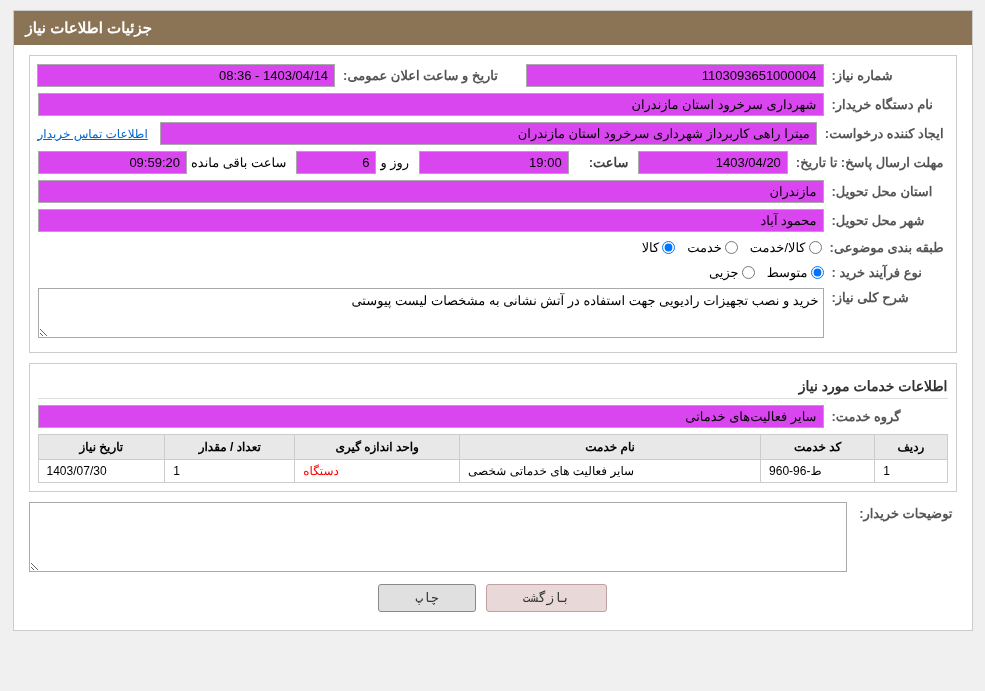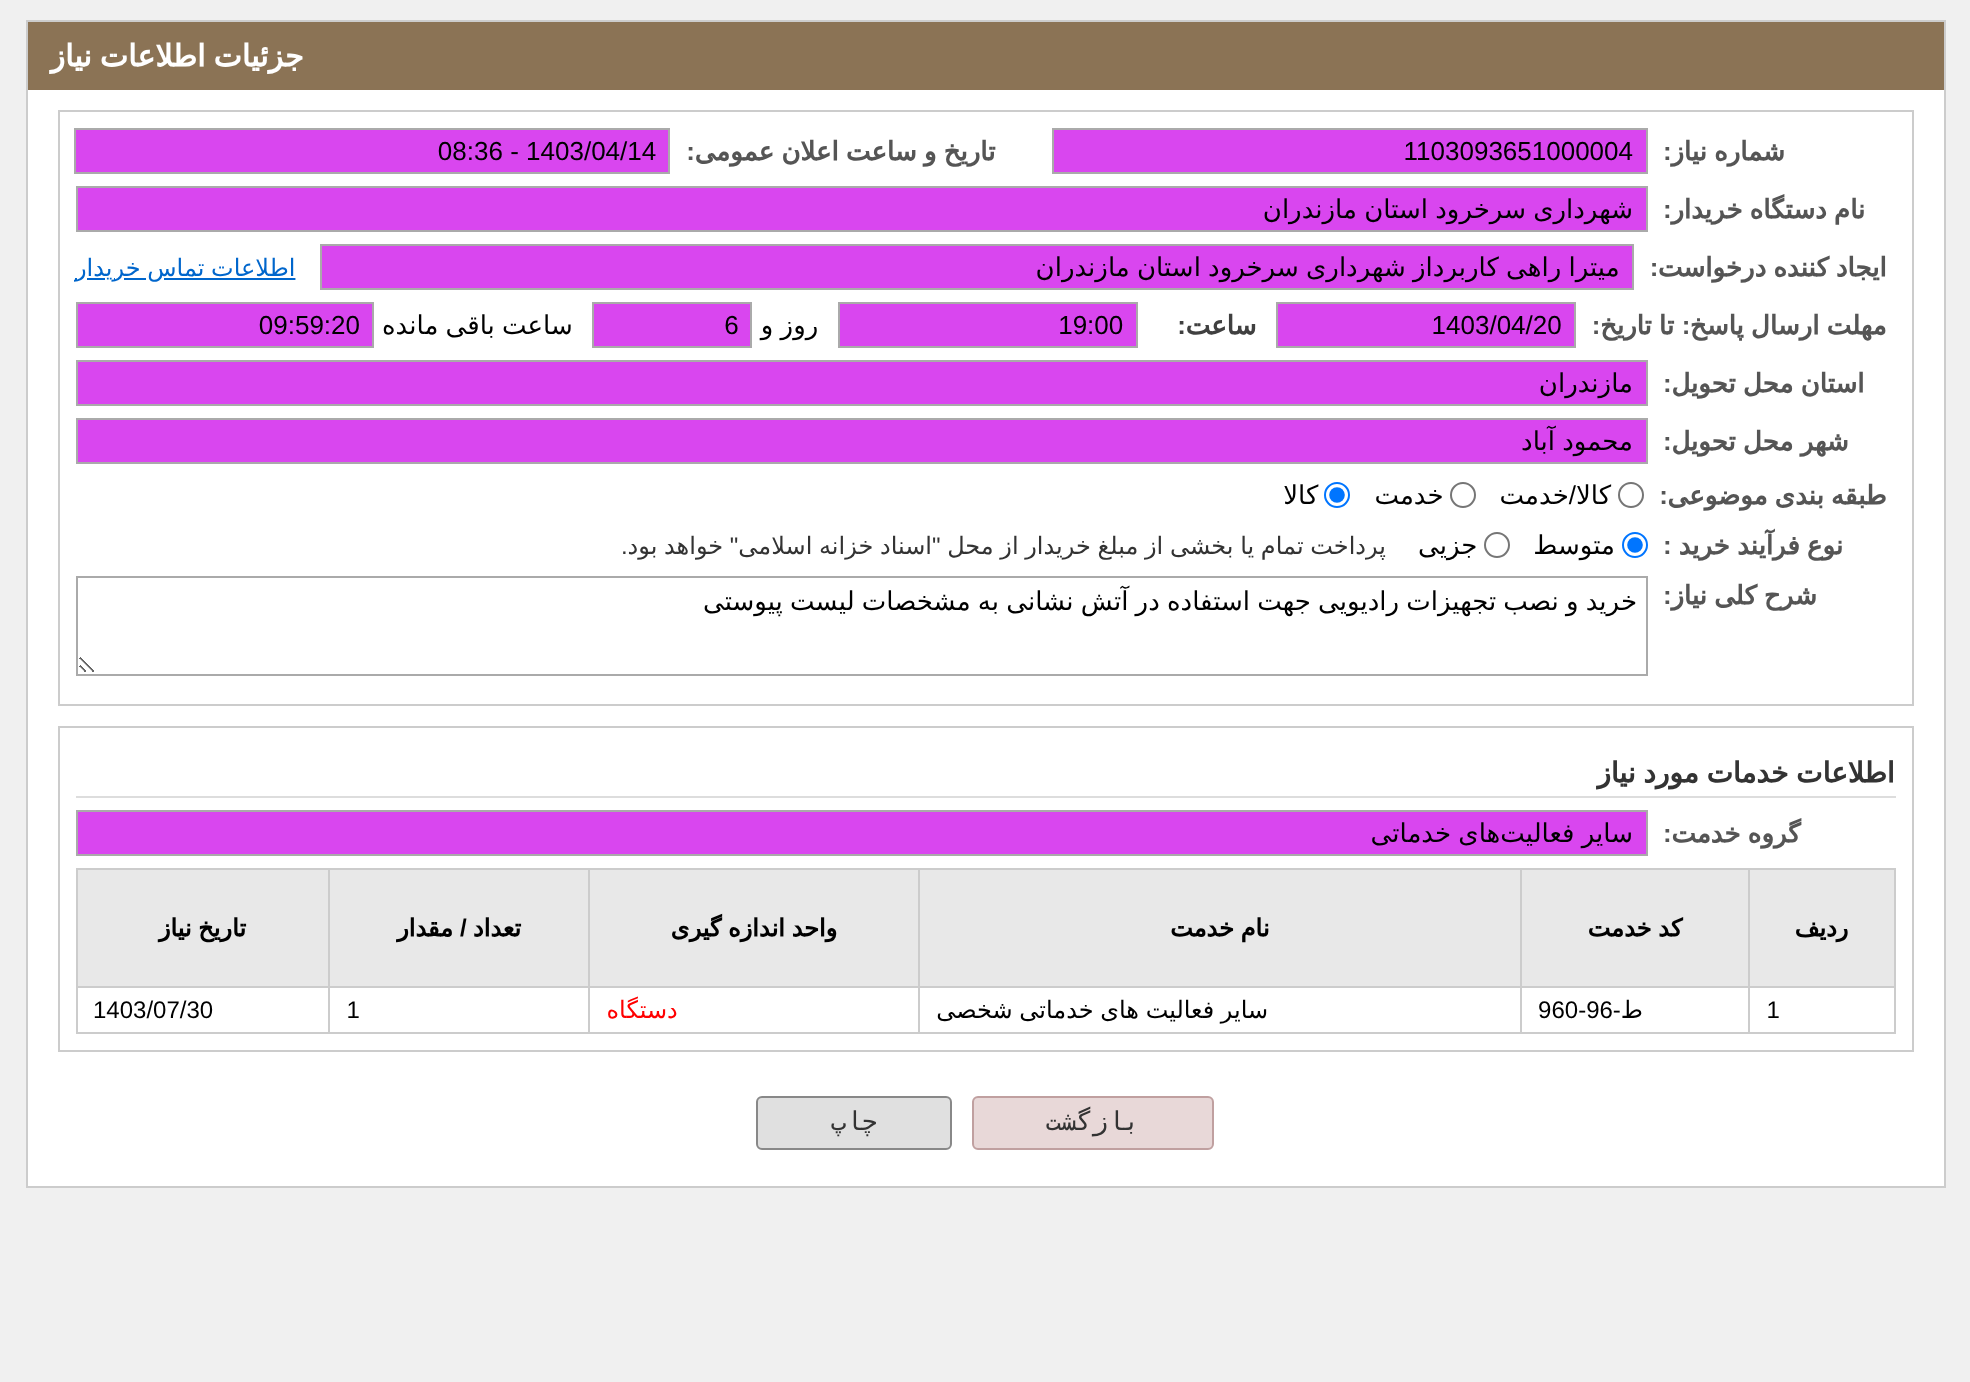--- a/index.html
+++ b/index.html
@@ -109,21 +109,21 @@
     }
     .services-table {
       width: 100%;
       border-collapse: collapse;
       margin-top: 6px;
       font-size: 12px;
     }
     .services-table th {
       background: #e8e8e8;
       border: 1px solid #ccc;
-      padding: 22px 8px;
+      padding: 5px 8px;
       text-align: center;
       font-weight: bold;
     }
     .services-table td {
       border: 1px solid #ccc;
       padding: 4px 8px;
       text-align: left;
     }
     .services-table td.red {
       color: red;
@@ -252,21 +252,20 @@
         <div class="radio-group">
           <div class="radio-item">
             <input type="radio" name="process" checked="" style="">
             <span>متوسط</span>
           </div>
           <div class="radio-item">
             <input type="radio" name="process" style="">
             <span>جزیی</span>
           </div>
         </div>
-        <span class="payment-note" style="margin-right:12px; flex:1; text-align:right;">پرداخت تمام یا بخشی از مبلغ خریدار از محل "اسناد خزانه اسلامی" خواهد بود.</span>
       </div>
 
       <div class="form-row" style="align-items:flex-start;">
         <span class="label">شرح کلی نیاز:</span>
         <textarea class="textarea-box" style="flex: 1 1 0%; min-height: 50px; font-family: Tahoma, Arial, sans-serif; font-size: 13px; direction: rtl; text-align: right;">خرید و نصب تجهیزات رادیویی جهت استفاده در آتش نشانی به مشخصات لیست پیوستی</textarea>
       </div>
     </div>
 
     <div class="form-section">
       <div class="section-title">اطلاعات خدمات مورد نیاز</div>
@@ -293,19 +292,23 @@
             <td>ط-96-960</td>
             <td>سایر فعالیت های خدماتی شخصی</td>
             <td class="red">دستگاه</td>
             <td>1</td>
             <td>1403/07/30</td>
           </tr>
         </tbody>
       </table>
     </div>
 
+    <div class="buyer-notes-section">
+      <span class="buyer-notes-label label">توضیحات خریدار:</span>
+      <textarea class="textarea-box buyer-notes-box" style="font-family: Tahoma, Arial, sans-serif; font-size: 13px; direction: rtl; text-align: right;"></textarea>
+    </div>
 
     <div class="buttons-row">
       <button class="btn btn-back">بازگشت</button>
       <button class="btn btn-print">چاپ</button>
     </div>
   </div>
 </div>
 
 </body></html>

